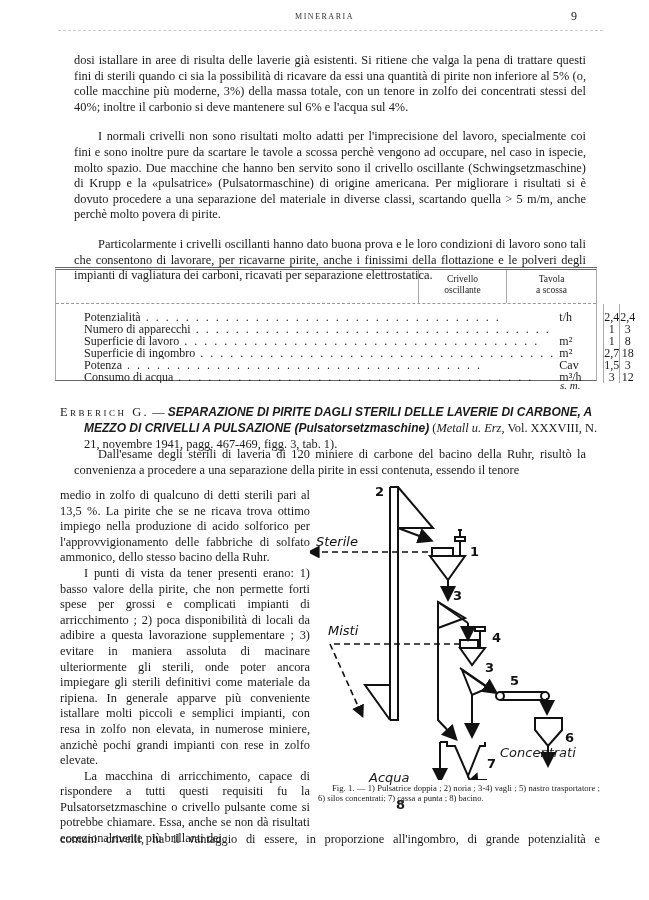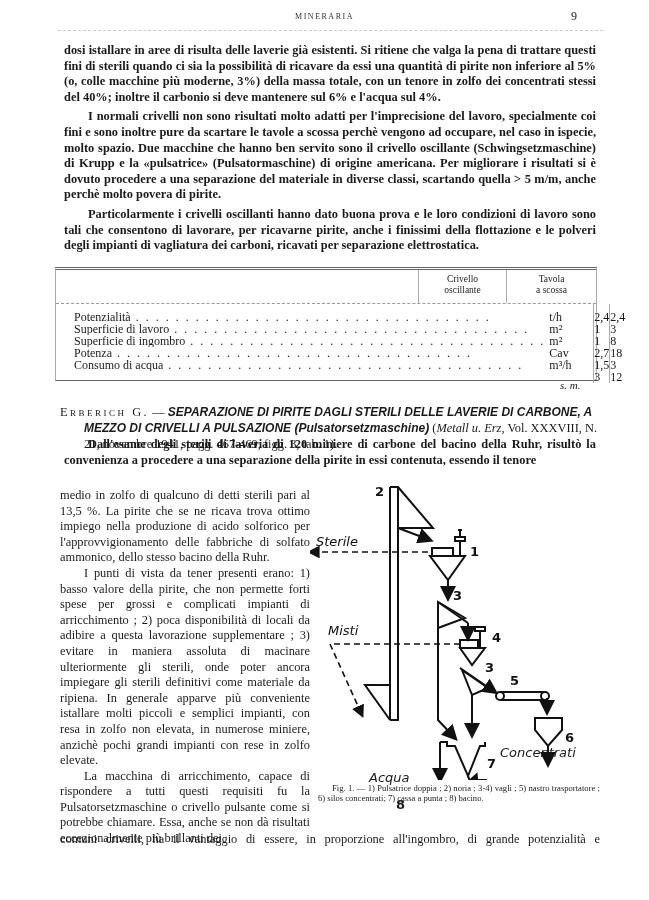--- a/index.html
+++ b/index.html
@@ -15,21 +15,21 @@
   .page-num {
     position: absolute; top: 9px; right: 72px; font-size: 12px; color: #222;
   }
   .head-rule {
     position: absolute; top: 30px; left: 58px; width: 545px; border-top: 1px dashed #ccc;
   }
   .text-block {
     position: absolute; left: 60px; width: 540px;
     font-size: 12.4px; line-height: 15.6px; text-align: justify;
   }
-  .text-block p { margin: 4px; font-weight: bold; }
+  .text-block p { margin: 14px; }
   .indent { text-indent: 24px; }
   .top-text { top: 39px; }
 
   
   .data-table {
     position: absolute; left: 55px; top: 267px; width: 540px;
     border-top: 3px double #666; border-bottom: 1px solid #666;
     border-left: 1px solid #aaa; border-right: 1px solid #aaa;
     font-size: 12px; height: 110px;
   }
@@ -37,24 +37,24 @@
     display: flex; height: 33px; border-bottom: 1px dashed #999;
   }
   .tbl-head .c0 { flex: 1; }
   .tbl-head .c1, .tbl-head .c2 {
     width: 88px; border-left: 1px solid #aaa; text-align: center;
     font-size: 9.5px; line-height: 11px; padding-top: 4px; box-sizing: border-box;
   }
   .tbl-head .c2 { width: 90px; }
   .tbl-body { display: flex; padding-top: 7px; }
   .tbl-body .labels { flex: 1; padding-left: 18px; }
-  .tbl-body .col { width: 88px; border-left: 1px solid #aaa; text-align: left; margin-top:-7px; padding-top:7px; }
+  .tbl-body .col { width: 88px; border-left: 1px solid #aaa; text-align: center; margin-top:-7px; padding-top:7px; }
   .tbl-body .col.c2 { width: 90px; }
   .trow { display: flex; height: 12px; line-height: 12px; white-space: nowrap; }
-  .trow .lbl { overflow: hidden; flex: 1; }
+  .trow .lbl { overflow: hidden; flex: 1; margin-left: 10px; }
   .trow .lbl::after { content: " . . . . . . . . . . . . . . . . . . . . . . . . . . . . . . . . . . . ."; letter-spacing: 2px; }
   .trow .unit { width: 44px; padding-left: 4px; }
   .cell { height: 12px; line-height: 12px; }
   .signature {
     position: absolute; top: 379px; left: 560px; font-style: italic; font-size: 11px;
   }
 
   
   .abstract {
     position: absolute; left: 60px; top: 404px; width: 540px;
@@ -109,20 +109,24 @@
     <div class="c2">
       <div>Tavola</div>
       <div>a scossa</div>
     </div>
   </div>
   <div class="tbl-body">
     <div class="labels">
       <div class="trow">
           <span class="lbl">Potenzialità</span>
           <span class="unit">t/h</span>
+        </div>
+      <div class="trow">
+          <span class="lbl">Numero di apparecchi</span>
+          <span class="unit"></span>
         </div>
       <div class="trow">
           <span class="lbl">Superficie di lavoro</span>
           <span class="unit">m²</span>
         </div>
       <div class="trow">
           <span class="lbl">Superficie di ingombro</span>
           <span class="unit">m²</span>
         </div>
       <div class="trow">

